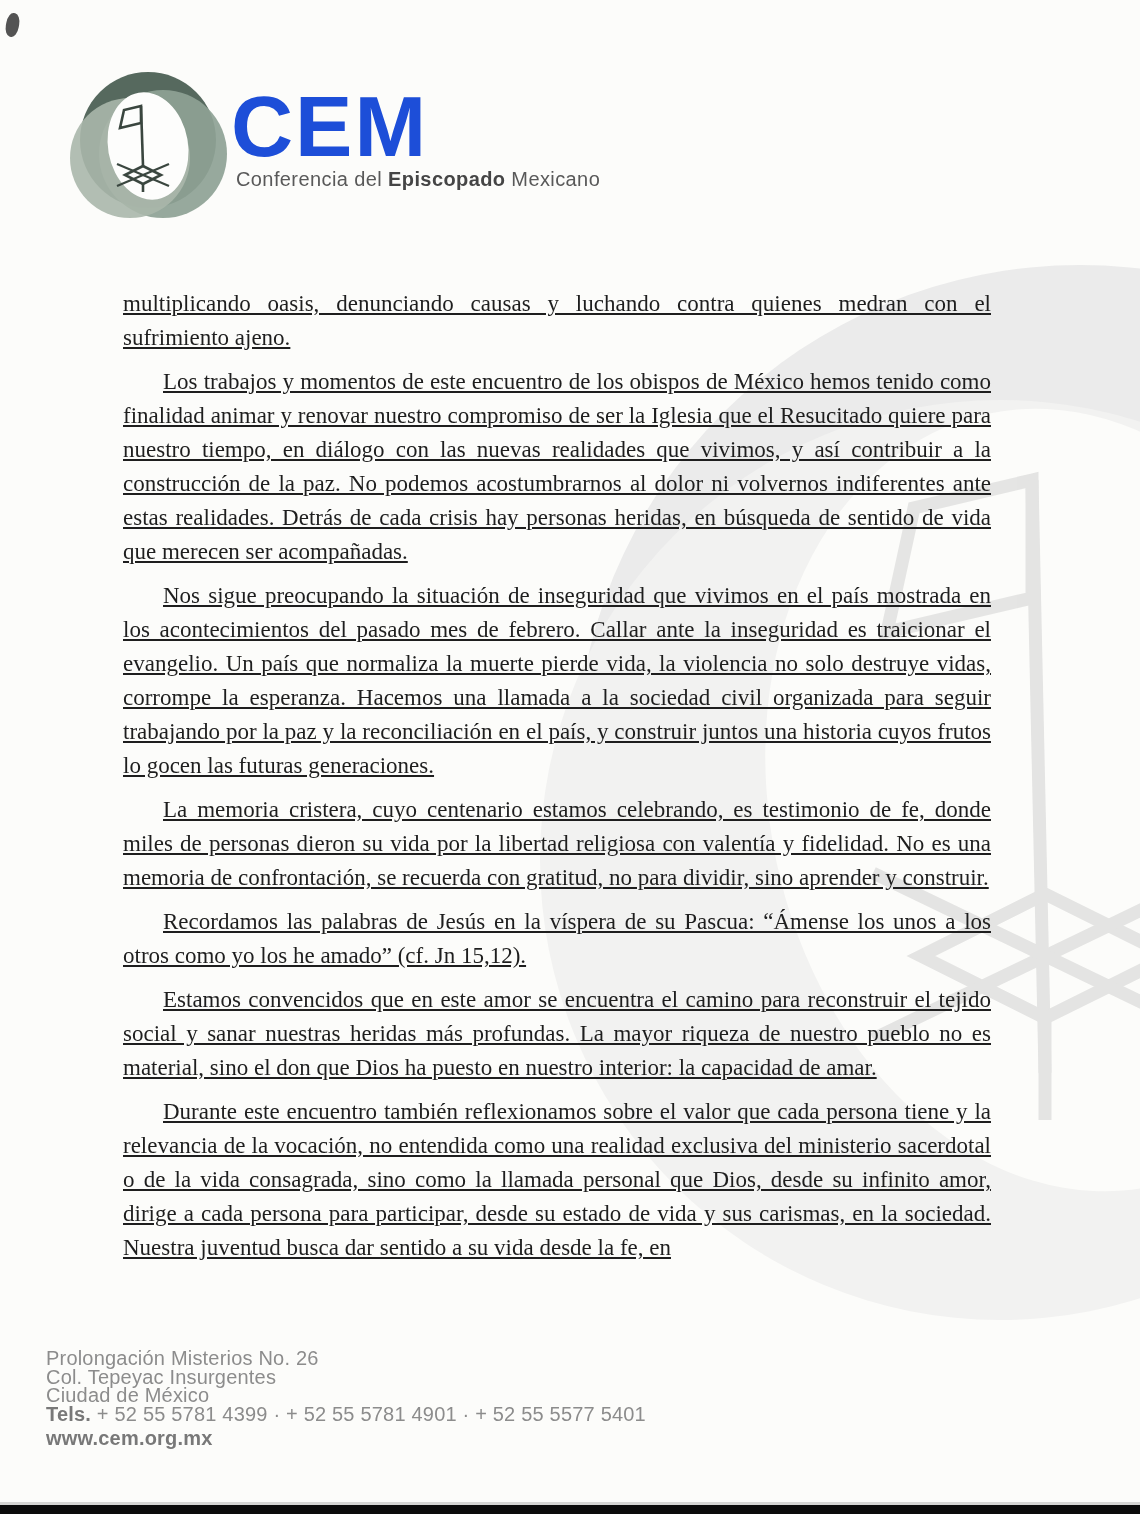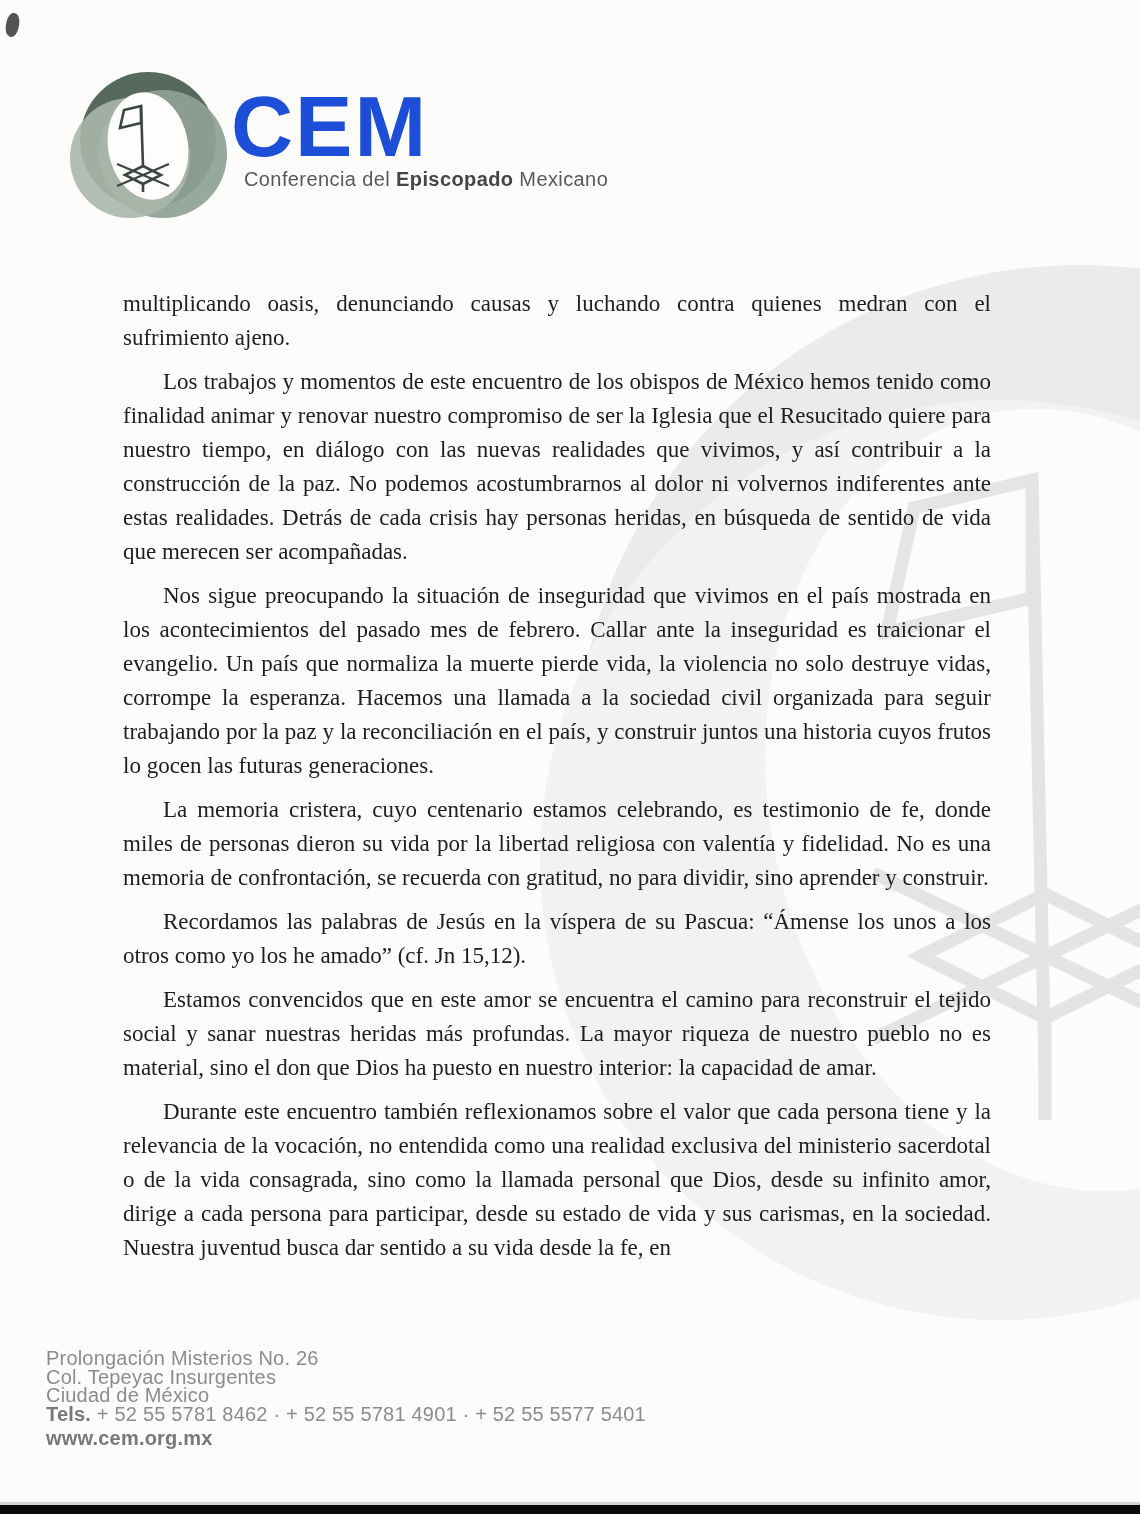--- a/index.html
+++ b/index.html
@@ -15,34 +15,34 @@
   .watermark{position:absolute;left:0;top:0;width:1140px;height:1514px;pointer-events:none;}
 
   
   .logo-icon{position:absolute;left:66px;top:70px;width:166px;height:156px;}
   .logo-acronym{
     position:absolute;left:231px;top:86px;
     font-family:"Liberation Sans", sans-serif;font-weight:700;
     font-size:86px;line-height:80px;letter-spacing:2px;color:#1d4ed8;
   }
   .logo-tagline{
-    position:absolute;left:244px;top:166px;
+    position:absolute;left:236px;top:166px;
     font-family:"Liberation Sans", sans-serif;
     font-size:20px;line-height:26px;color:#595959;letter-spacing:.4px;
     white-space:nowrap;
   }
   .logo-tagline .b{font-weight:700;color:#454545;}
 
   
   .letter-body{
     position:absolute;left:123px;top:287px;width:868px;
     font-size:23px;line-height:34px;color:#1e1e1e;
     text-align:justify;
   }
-  .letter-body p{margin:0 0 10px 0;text-indent:40px;}
+  .letter-body p{margin:0 0 10px 0;text-indent:40px;text-decoration:underline;}
   .letter-body p.no-indent{text-indent:0;}
 
   
   .letter-footer{
     position:absolute;left:46px;top:1349px;
     font-family:"Liberation Sans", sans-serif;
     font-size:20px;line-height:18.5px;color:#8c8c8c;letter-spacing:.2px;
   }
   .letter-footer .b{font-weight:700;color:#787878;}
   .letter-footer .web{margin-top:6px;}
@@ -106,20 +106,20 @@
     <p>La memoria cristera, cuyo centenario estamos celebrando, es testimonio de fe, donde miles de personas dieron su vida por la libertad religiosa con valentía y fidelidad. No es una memoria de confrontación, se recuerda con gratitud, no para dividir, sino aprender y construir.</p>
     <p>Recordamos las palabras de Jesús en la víspera de su Pascua: “Ámense los unos a los otros como yo los he amado” (cf. Jn 15,12).</p>
     <p>Estamos convencidos que en este amor se encuentra el camino para reconstruir el tejido social y sanar nuestras heridas más profundas. La mayor riqueza de nuestro pueblo no es material, sino el don que Dios ha puesto en nuestro interior: la capacidad de amar.</p>
     <p>Durante este encuentro también reflexionamos sobre el valor que cada persona tiene y la relevancia de la vocación, no entendida como una realidad exclusiva del ministerio sacerdotal o de la vida consagrada, sino como la llamada personal que Dios, desde su infinito amor, dirige a cada persona para participar, desde su estado de vida y sus carismas, en la sociedad. Nuestra juventud busca dar sentido a su vida desde la fe, en</p>
   </main>
 
   <footer class="letter-footer">
     <div>Prolongación Misterios No. 26</div>
     <div>Col. Tepeyac Insurgentes</div>
     <div>Ciudad de México</div>
-    <div><span class="b">Tels.</span><span> + 52 55 5781 8462 · + 52 55 5781 4901 · + 52 55 5577 5401</span></div>
+    <div><span class="b">Tels.</span><span> + 52 55 5781 4399 · + 52 55 5781 4901 · + 52 55 5577 5401</span></div>
     <div class="b web">www.cem.org.mx</div>
   </footer>
 
   <div class="scan-spot"></div>
   <div class="scan-bar"></div>
 
 </div>
 
 </body></html>

